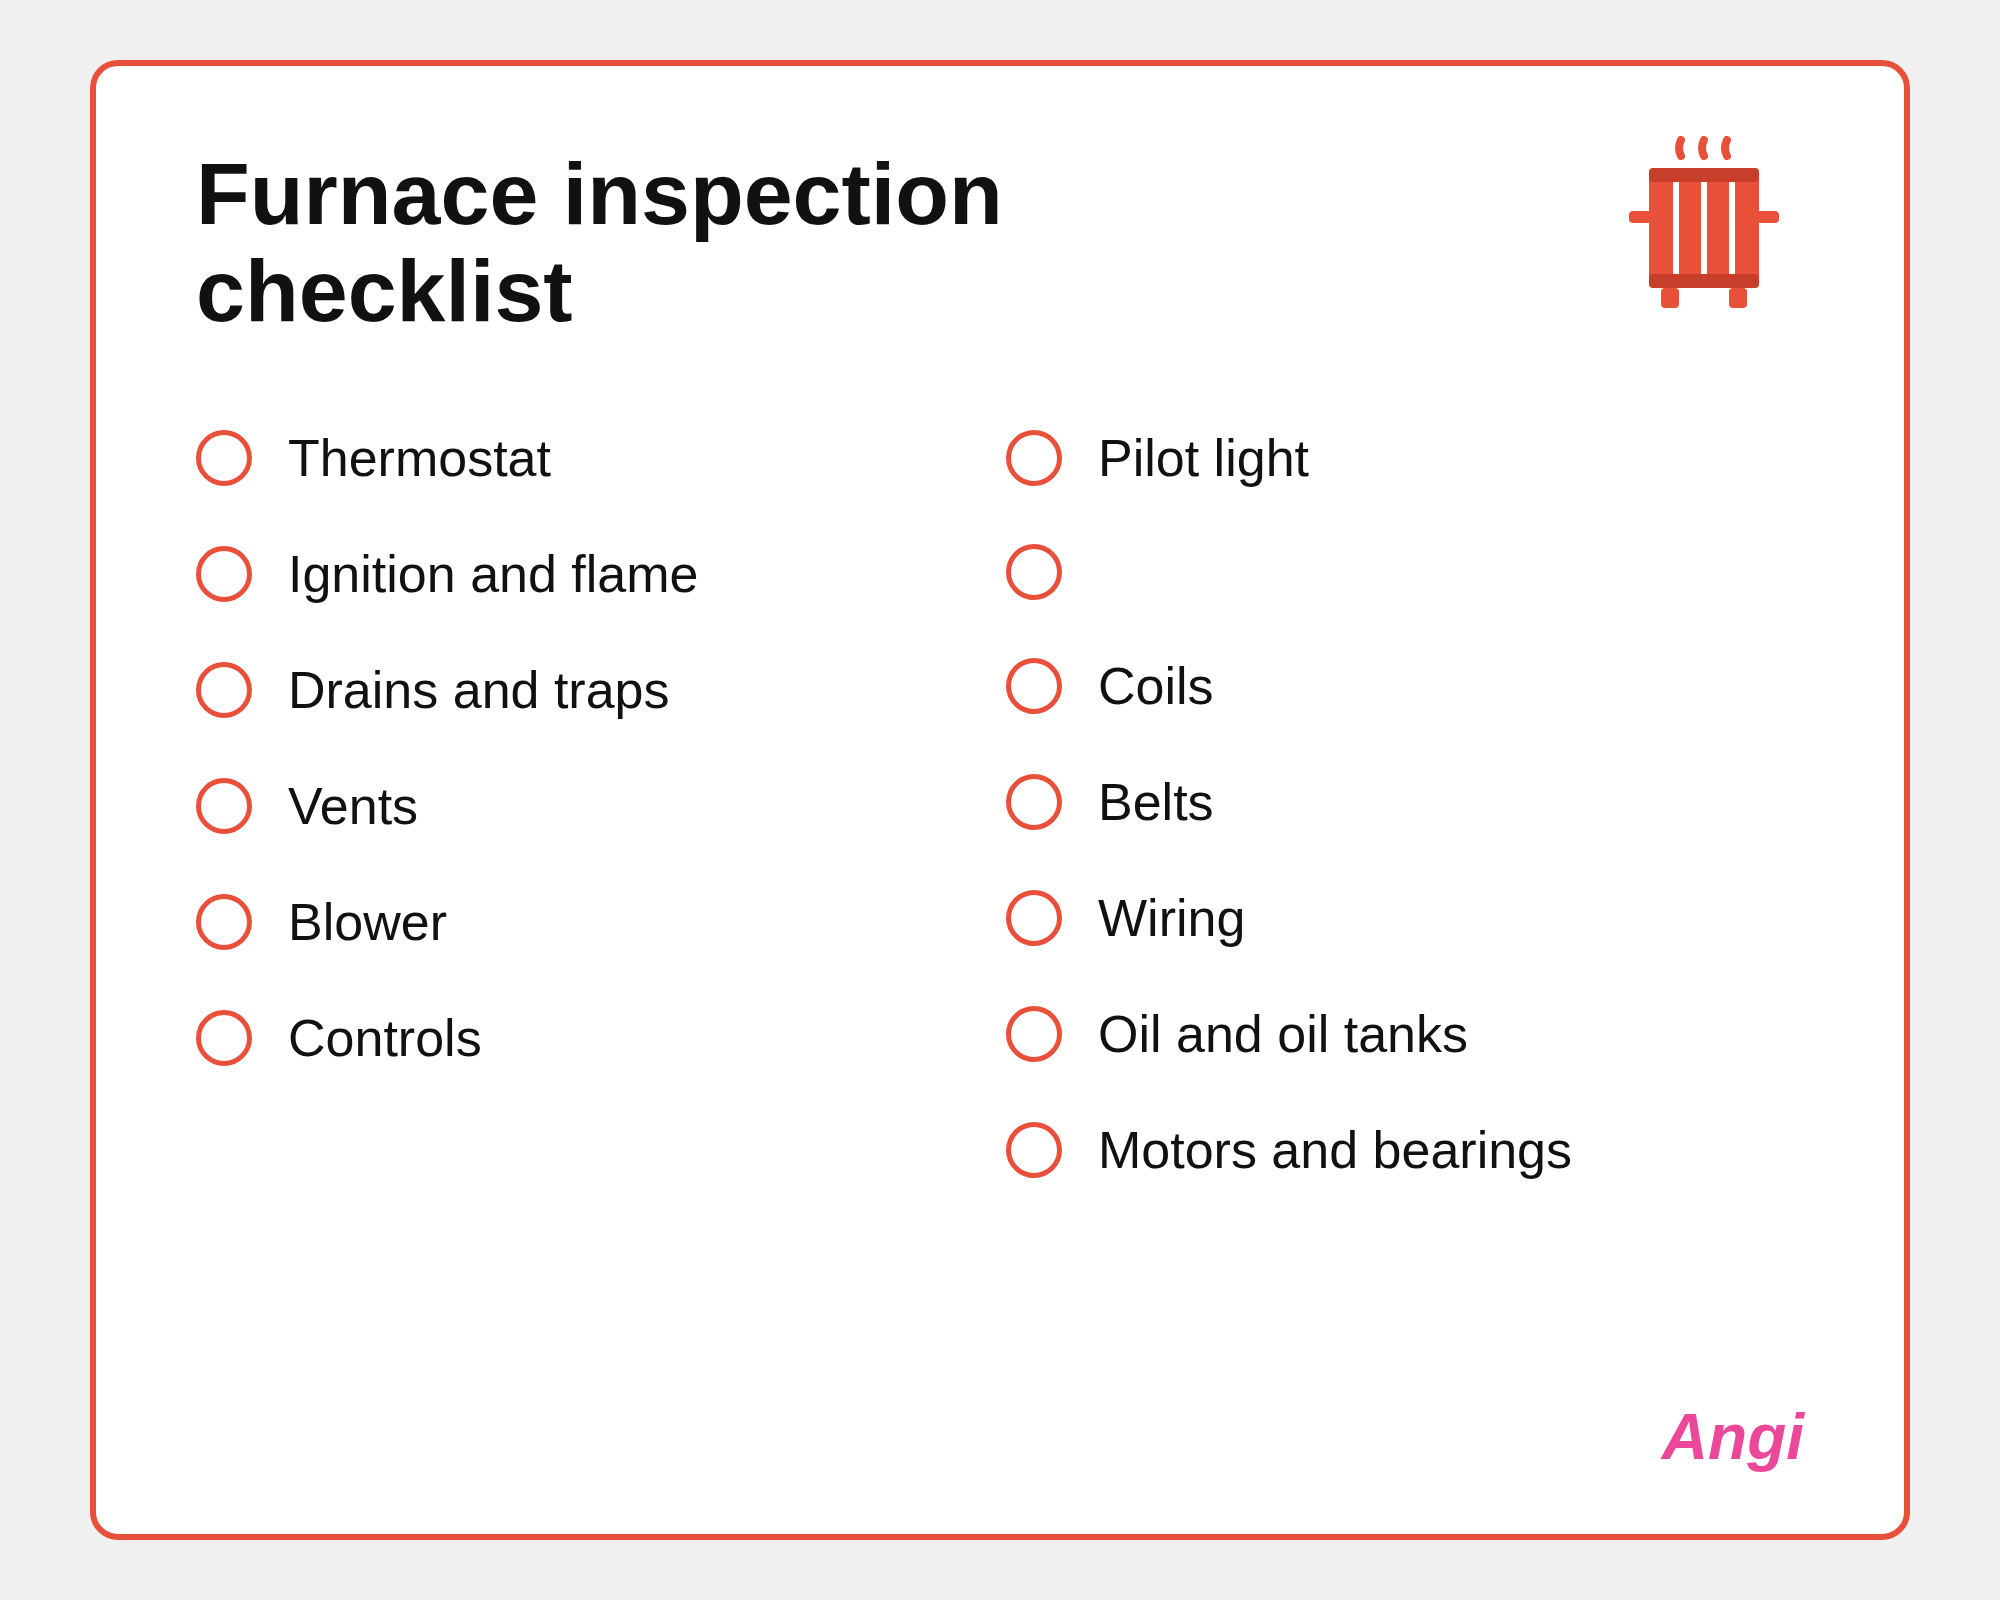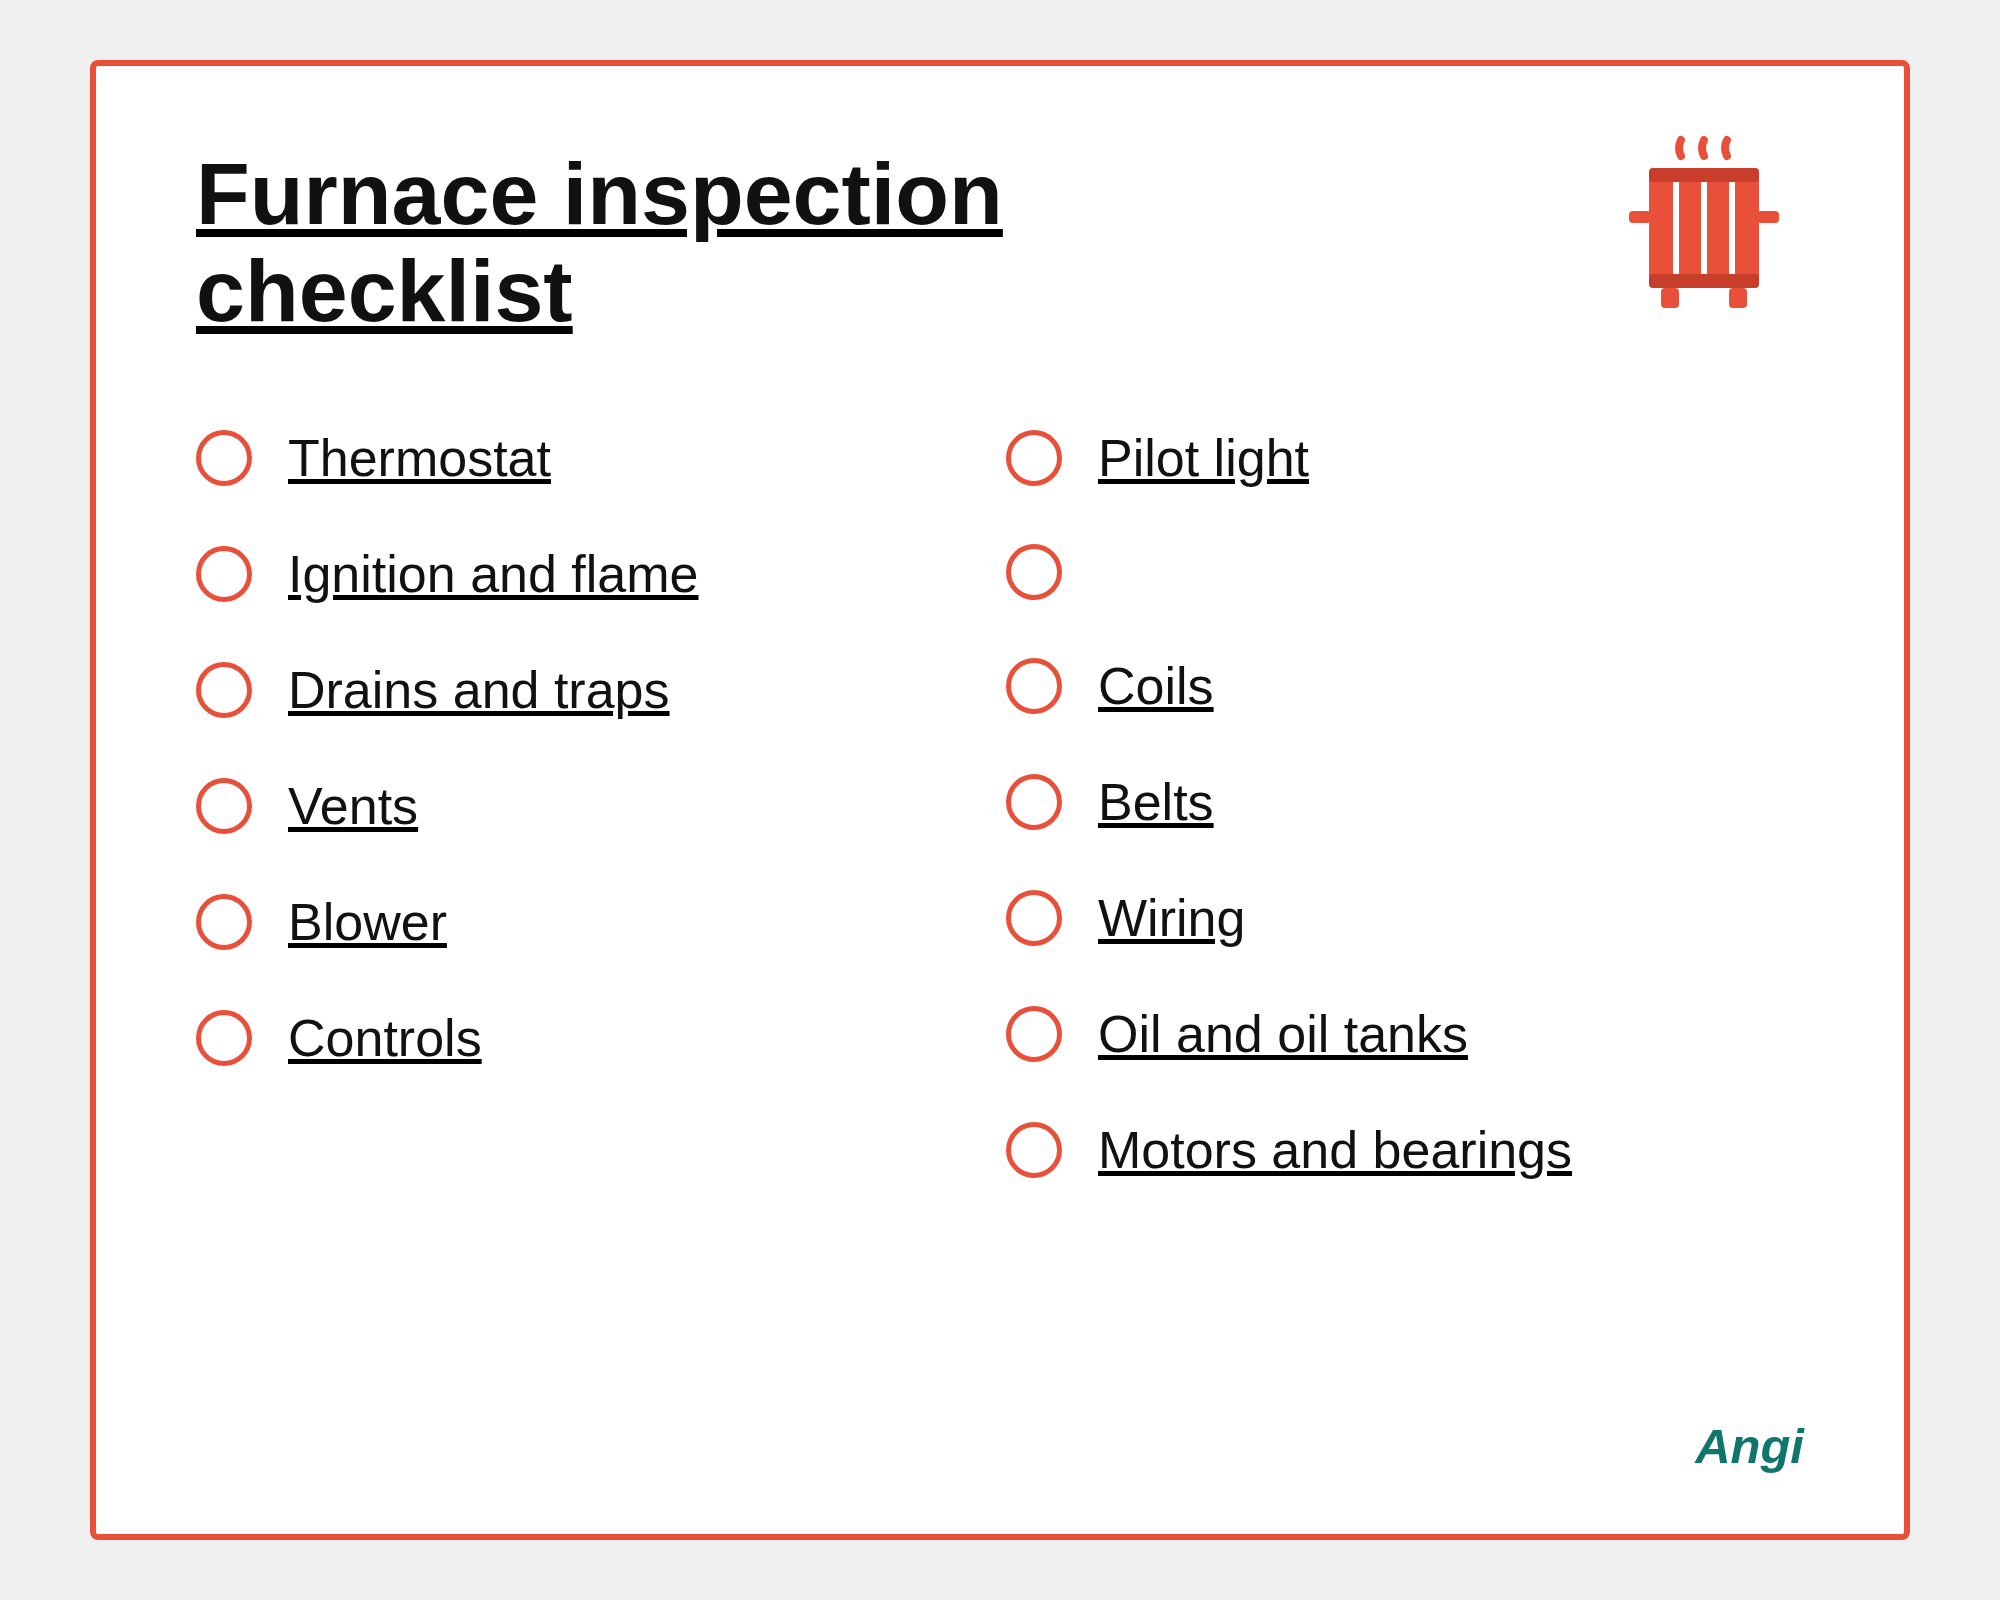--- a/index.html
+++ b/index.html
@@ -13,29 +13,28 @@
       height: 1600px;
       background-color: #f0f0f0;
       display: flex;
       align-items: center;
       justify-content: center;
       font-family: 'Arial Black', 'Arial', sans-serif;
     }
 
     .card {
       background: #ffffff;
-      border-radius: 8px;
+      border-radius: 28px;
       border: 6px solid #e8503a;
       width: 1820px;
       height: 1480px;
       padding: 80px 100px;
       position: relative;
       display: flex;
       flex-direction: column;
-      text-decoration: underline;
     }
 
     .header {
       display: flex;
       justify-content: space-between;
       align-items: flex-start;
       margin-bottom: 60px;
     }
 
     .title {
@@ -91,23 +90,23 @@
       font-size: 52px;
       font-weight: 400;
       color: #111111;
       font-family: Arial, sans-serif;
     }
 
     .angi-logo {
       position: absolute;
       bottom: 60px;
       right: 100px;
-      font-size: 49px;
+      font-size: 64px;
       font-weight: 900;
-      color: #0f766e;
+      color: #ec4899;
       font-family: 'Arial Black', Arial, sans-serif;
       font-style: italic;
     }
   </style>
 </head>
 <body>
 
 <div class="card">
   <div class="header">
     <h1 class="title">

